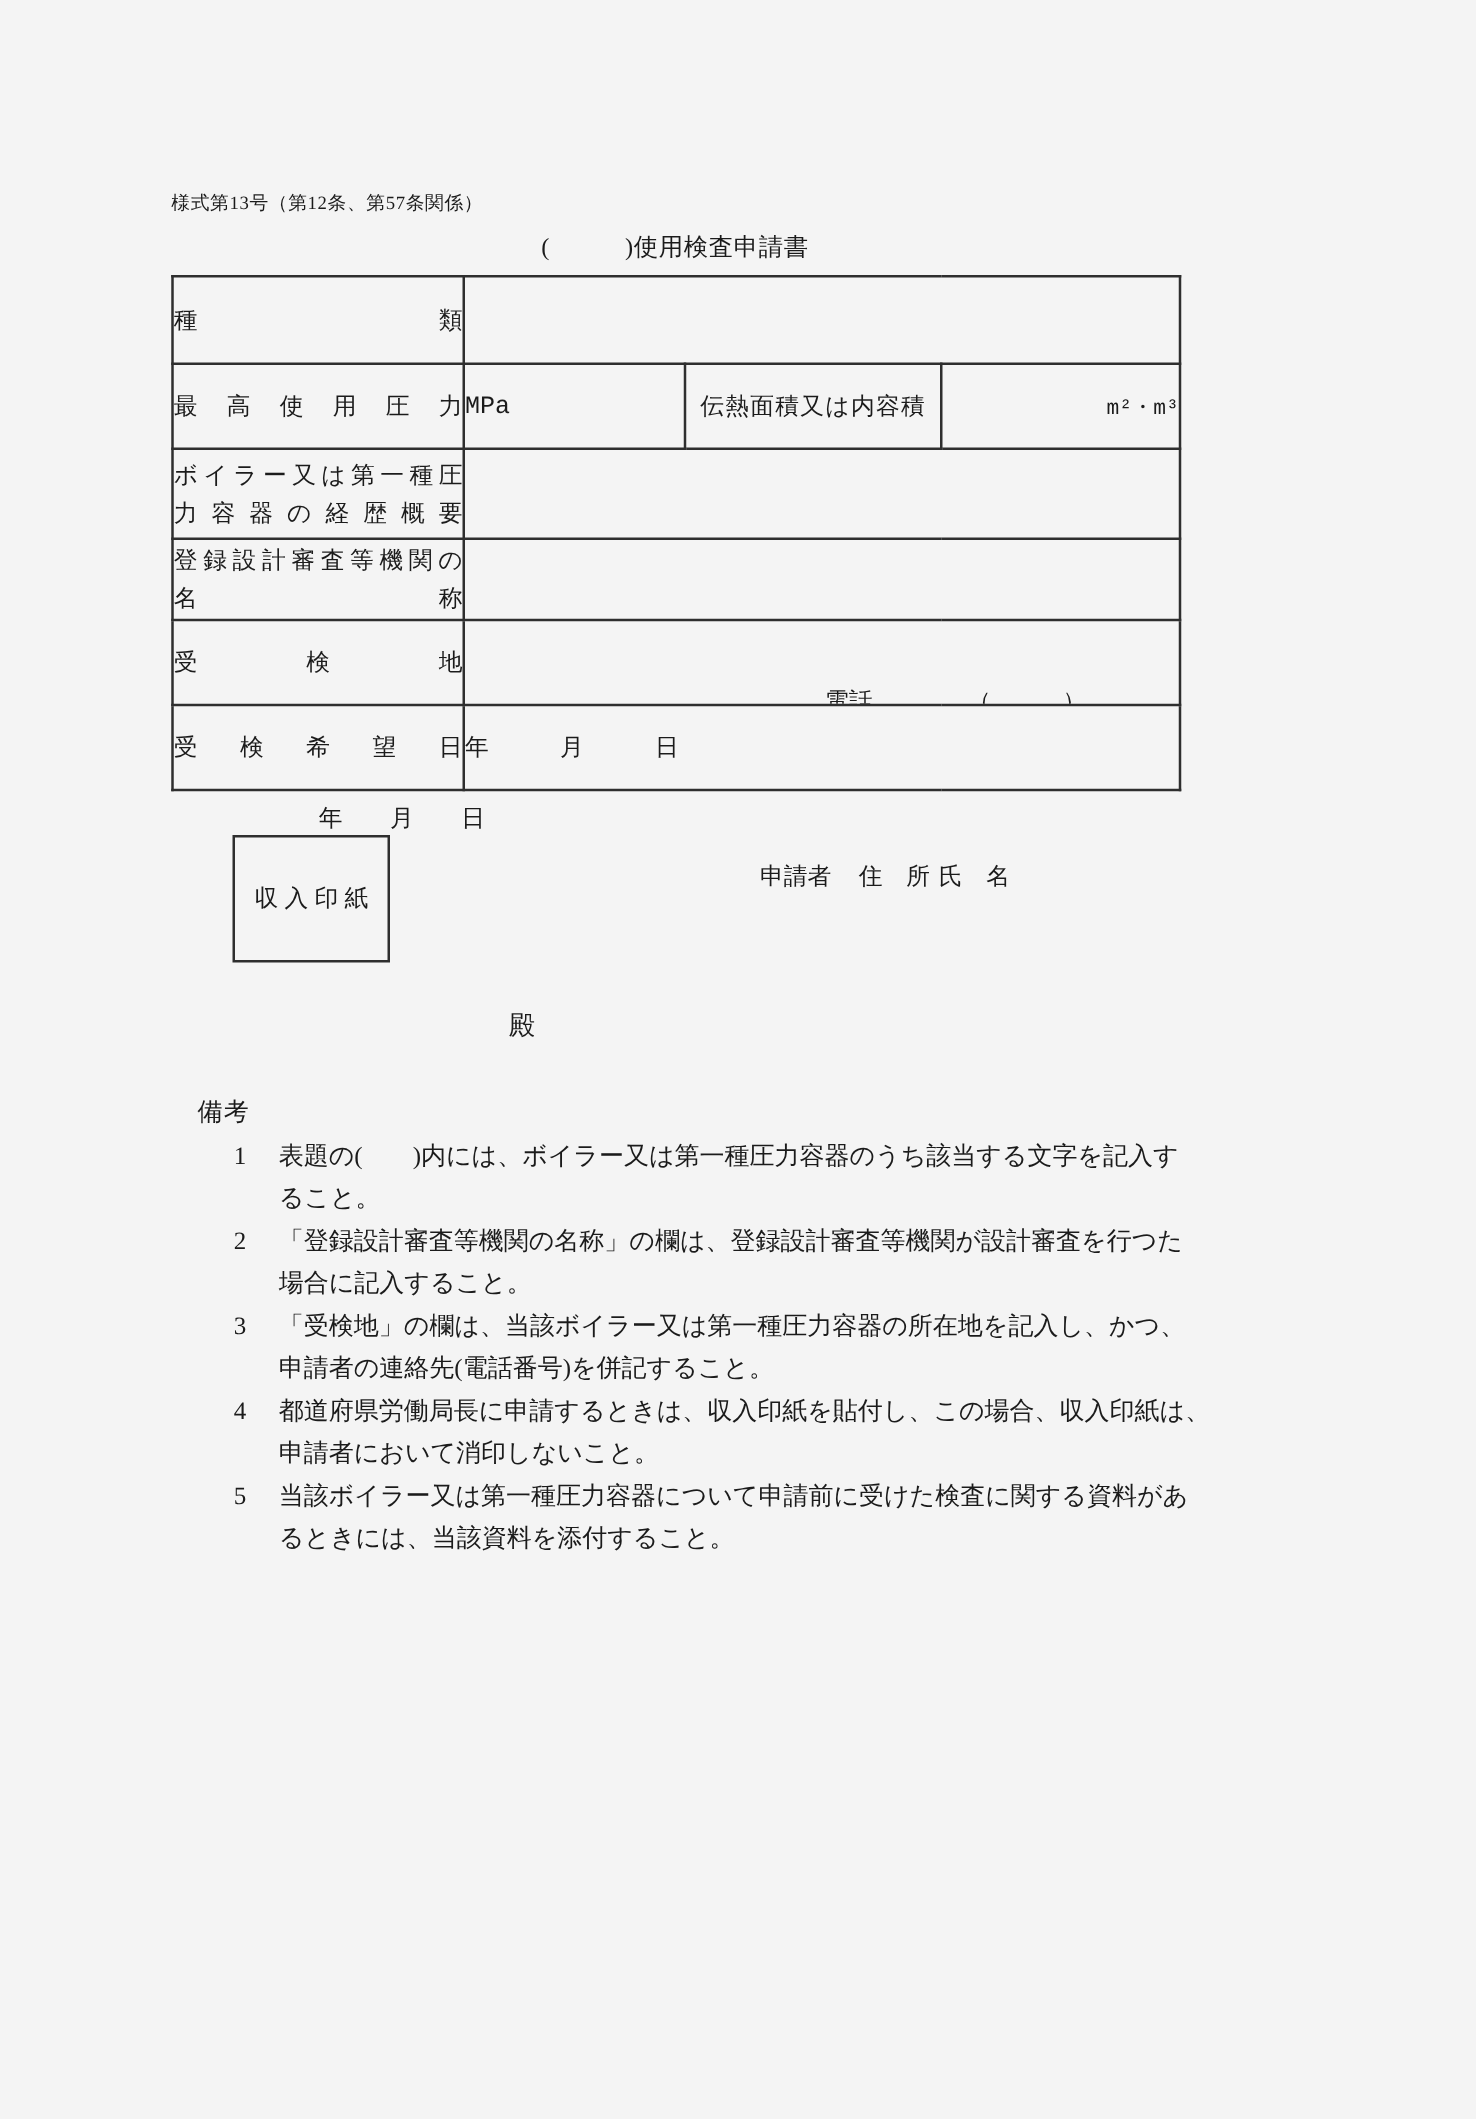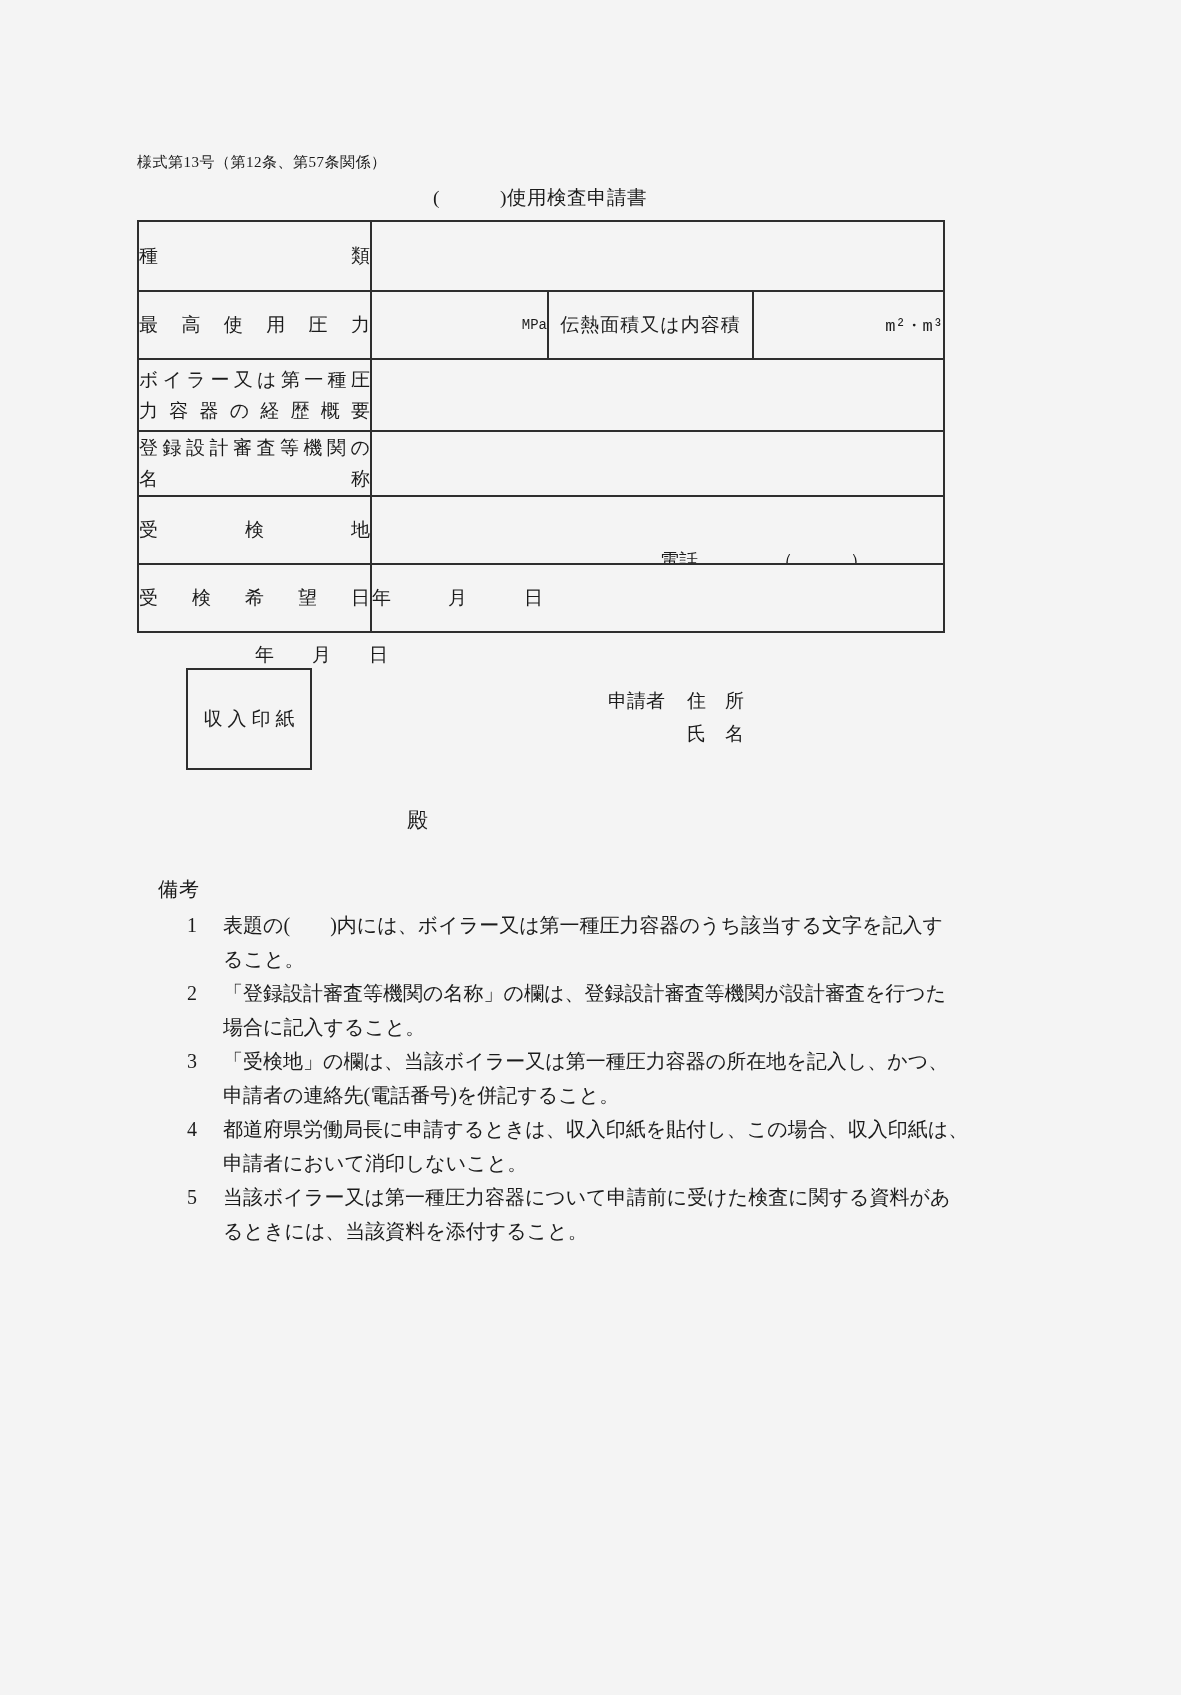--- a/index.html
+++ b/index.html
@@ -26,37 +26,37 @@
   table.form-table td{
     border:2px solid #2e2e2e;
     padding:0;vertical-align:middle;
     overflow:hidden;
   }
   tr.rh1{height:70px;} tr.rh2{height:68px;} tr.rh3{height:72px;}
   tr.rh4{height:65px;} tr.rh5{height:68px;} tr.rh6{height:68px;}
   td.lbl{padding:0 14px;}
   td.lbl .lines{display:flex;flex-direction:column;gap:5px;}
   [data-justify]{display:flex;justify-content:space-between;}
-  td.val-right{text-align:right;padding-right:13px;font-family:"Liberation Mono","DejaVu Sans Mono",monospace;font-size:14px;}
+  td.val-right{padding-right:13px;font-family:"Liberation Mono","DejaVu Sans Mono",monospace;font-size:20px;}
   td.val-center{text-align:center;letter-spacing:1px;margin-top:10px;}
   td.unit-right{text-align:right;padding-right:5px;font-family:"Liberation Mono","DejaVu Sans Mono",monospace;font-size:17px;}
   td.rel{position:relative;}
   .tel-line{position:absolute;left:288px;top:51px;font-size:19px;white-space:pre;}
   td.date-cell{padding-left:150px;font-size:19px;white-space:pre;}
 
   
   .date-line{position:absolute;left:255px;top:642px;font-size:19px;white-space:pre;}
   .stamp-box{
     position:absolute;left:186px;top:668px;width:122px;height:98px;
     border:2px solid #2e2e2e;
     display:flex;align-items:center;justify-content:center;
     font-size:19px;letter-spacing:5px;text-indent:5px;
   }
   .applicant-group{position:absolute;left:608px;top:688px;display:flex;align-items:flex-start;gap:22px;font-size:19px;}
-  .addr-name{display:flex;flex-direction:column;gap:7px;}
+  .addr-name{display:flex;flex-direction:row;gap:7px;}
   .addr-name div{white-space:pre;}
   .tono{position:absolute;left:407px;top:806px;font-size:21px;}
 
   
   .remarks-heading{position:absolute;left:158px;top:876px;font-size:20px;letter-spacing:1px;}
   .notes{position:absolute;left:187px;top:908px;width:800px;font-size:20px;}
   .note{display:flex;}
   .note .num{width:36px;flex:0 0 36px;line-height:34px;}
   .note .ntext{line-height:34px;}
   .note .ntext div{white-space:pre;}

